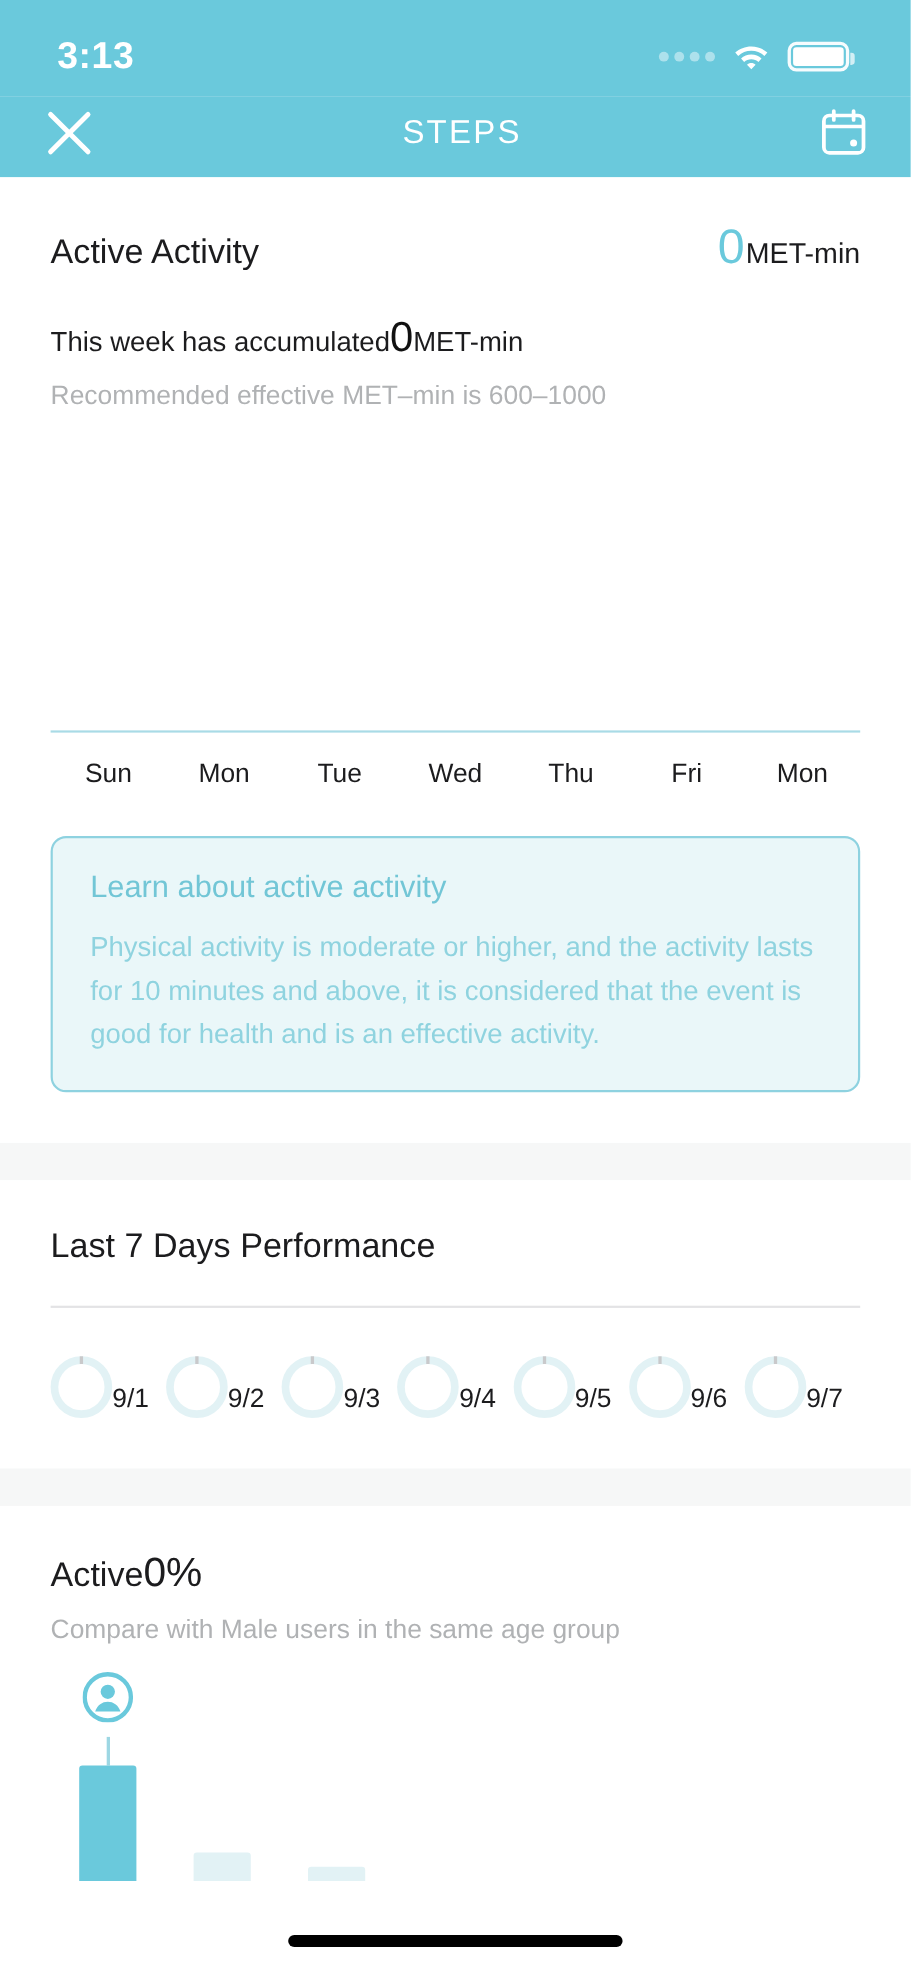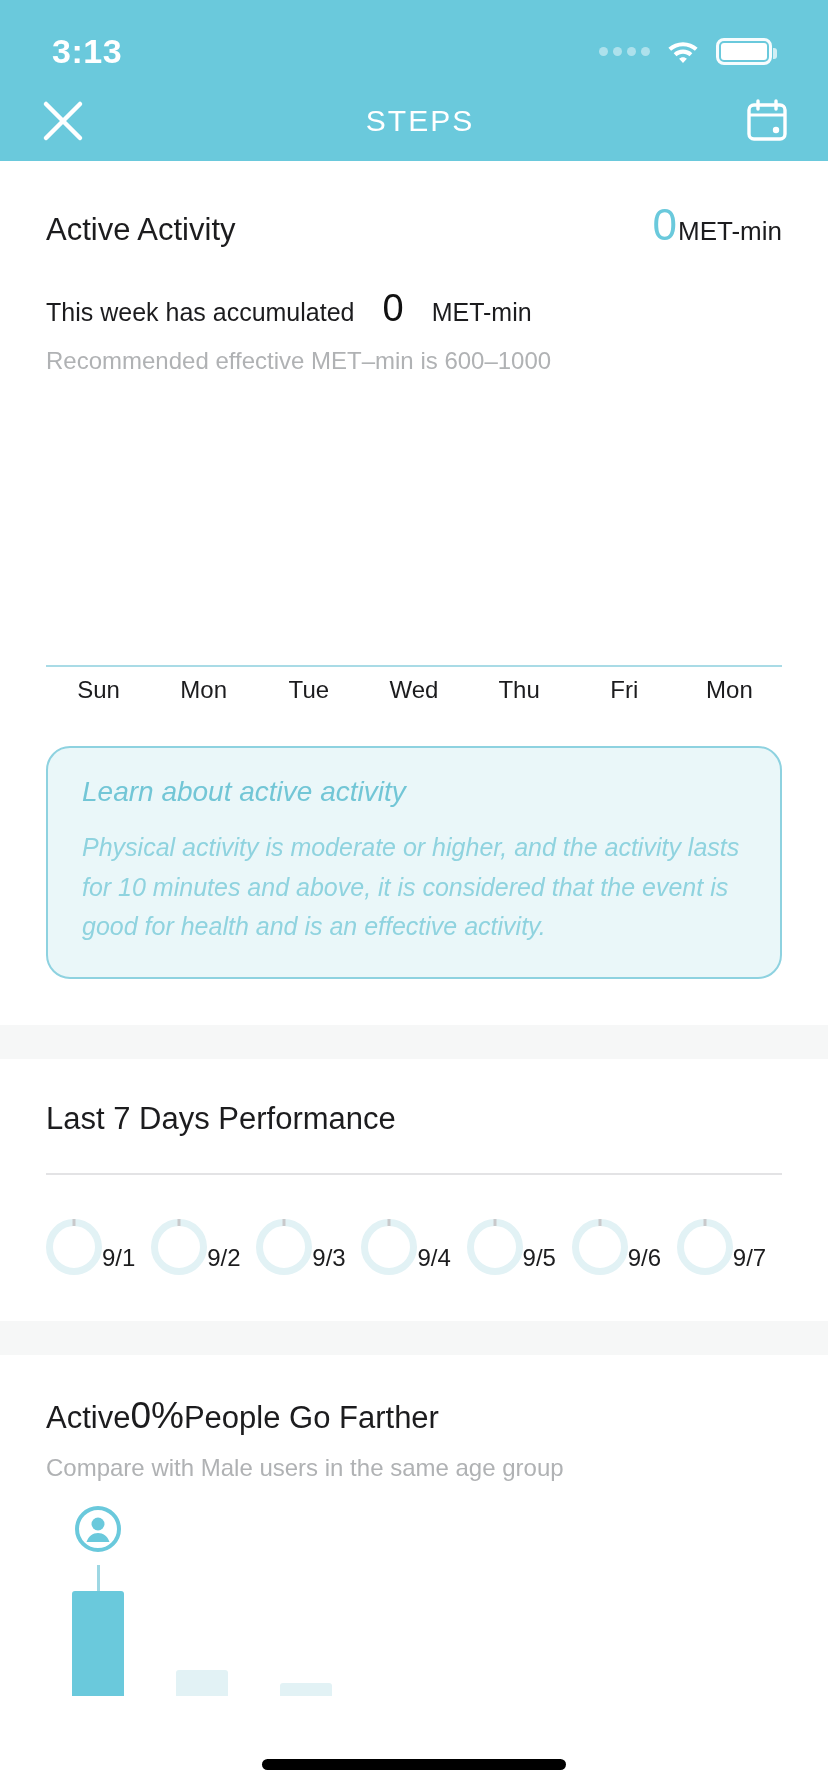--- a/index.html
+++ b/index.html
@@ -112,21 +112,20 @@
     color:#1c1c1e;
     margin-left:1px;
   }
 
   .accum{
     margin-top:43px;
     display:flex;
     align-items:baseline;
     font-size:25px;
     color:#1c1c1e;
-    gap:28px;
   }
   .accum-num{
     font-size:38px;
     color:#111;
     line-height:0.9;
   }
   .accum-unit{ font-size:25px; }
 
   .rec-note{
     margin-top:20px;
@@ -160,38 +159,37 @@
     border-radius:5px 5px 0 0;
   }
   .axis-line{
     position:absolute;
     left:0; right:0; bottom:0;
     height:2px;
     background:#a9dbe6;
   }
   .axis-labels{
     display:flex;
-    margin-top:9px;
+    margin-top:24px;
     align-items:flex-end;
   }
   .axis-labels span{
     flex:1;
     text-align:center;
     font-size:24px;
     color:#1c1c1e;
   }
 
   
   .info-card{
     margin-top:42px;
     border:2px solid #8ed2e0;
     background:#eaf7f9;
-    border-radius:24px;
+    border-radius:14px;
     padding:28px 34px 30px 34px;
-    font-style:italic;
   }
   .info-title{
     font-size:28px;
     color:#72c6d6;
     margin-bottom:20px;
   }
   .info-body{
     font-size:25px;
     line-height:1.58;
     color:#8fd3df;
@@ -432,21 +430,20 @@
     </div>
   <div class="sec-bottom-pad"></div>
 </div>
 
 <div class="gap"></div>
 
 <div class="section">
   <div class="cmp-title">
     <span>Active</span>
     <span class="cmp-num">0%</span>
-    <span>People Go Farther</span>
   </div>
   <div class="cmp-sub">Compare with Male users in the same age group</div>
 
   <div class="cmp-chart" id="cmp-bars">
       <div class="cmp-col">
         <svg class="avatar" viewBox="0 0 46 46">
           <circle cx="23" cy="23" r="21" fill="none" stroke="#6ac9dc" stroke-width="4"></circle>
           <circle cx="23" cy="18" r="6.5" fill="#6ac9dc"></circle>
           <path d="M11.5 36c2-6 6.4-9 11.5-9s9.5 3 11.5 9z" fill="#6ac9dc"></path>
         </svg>

